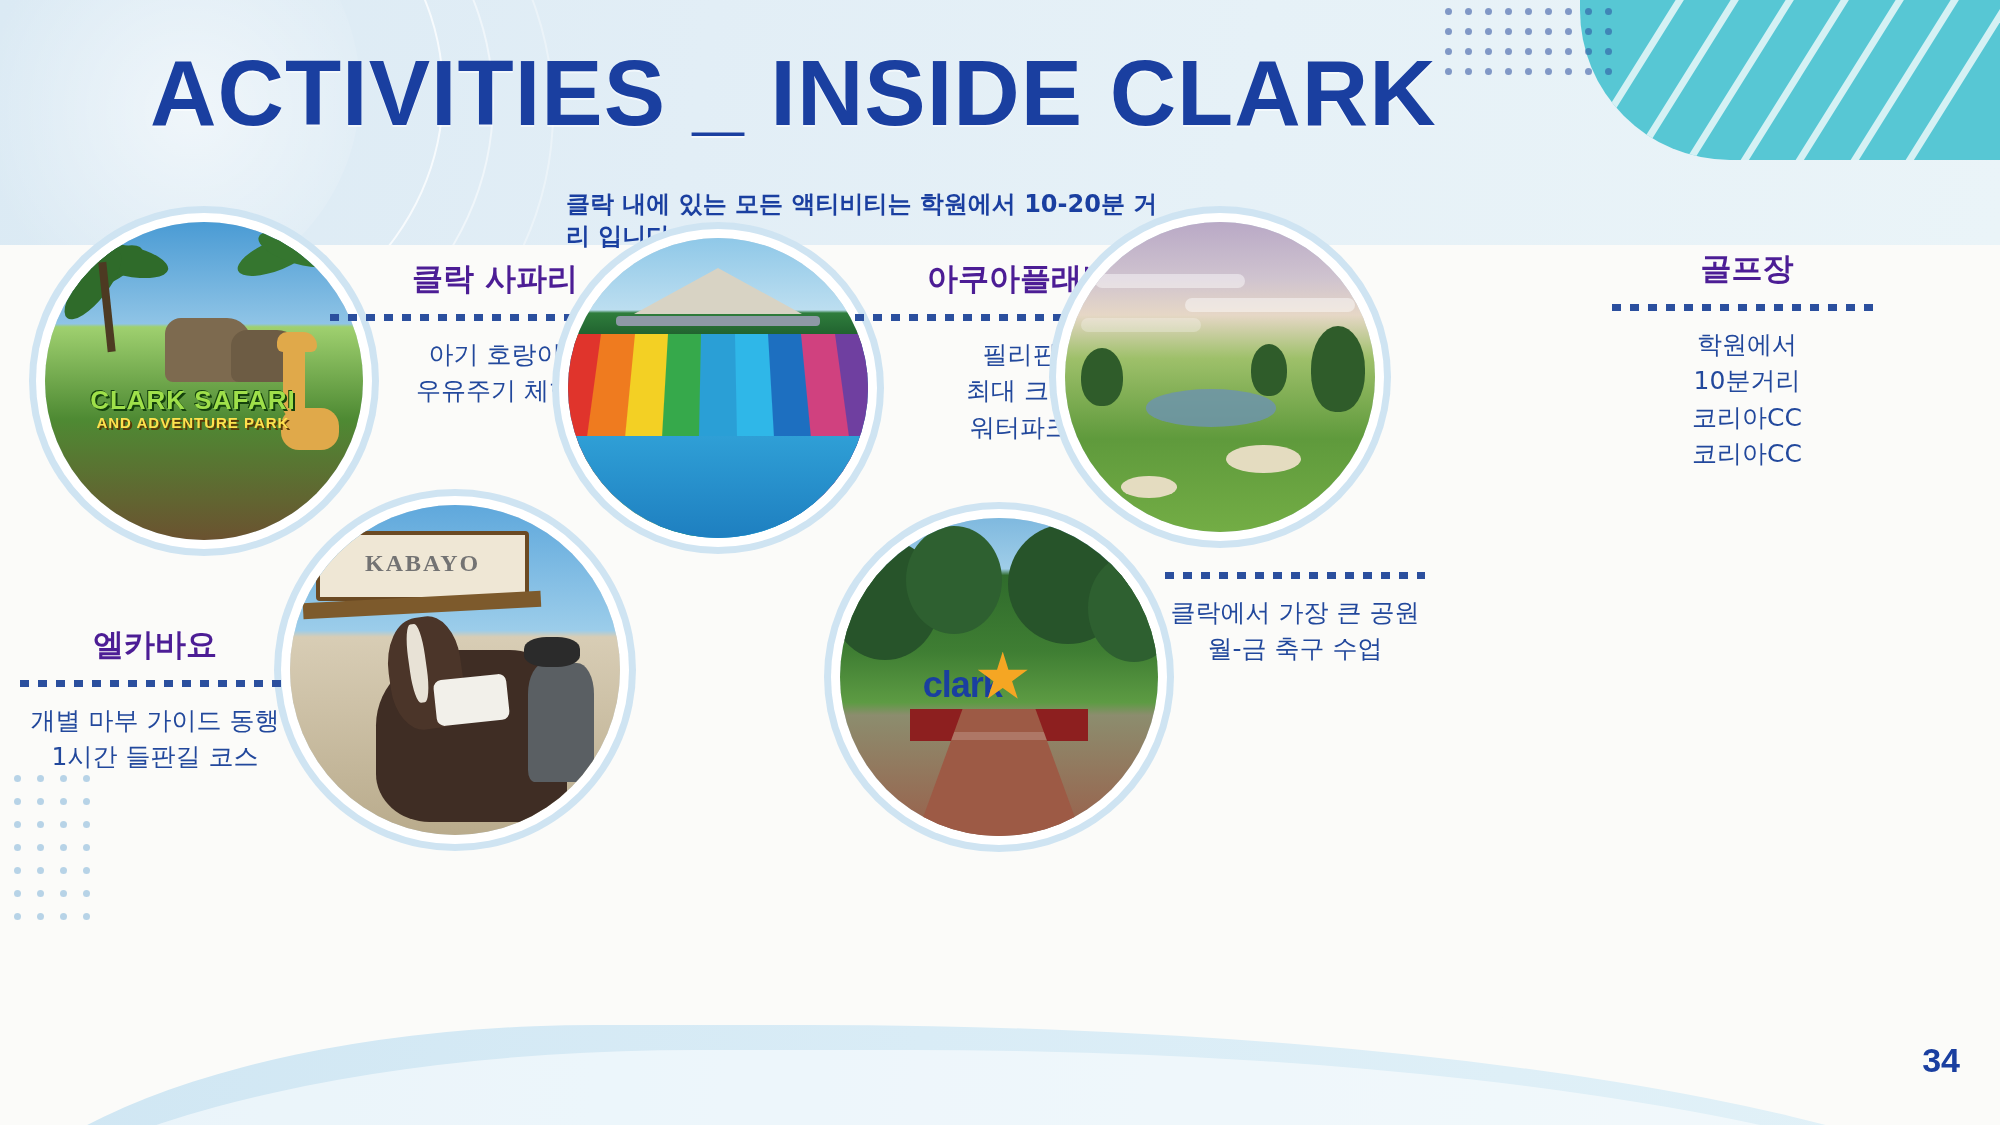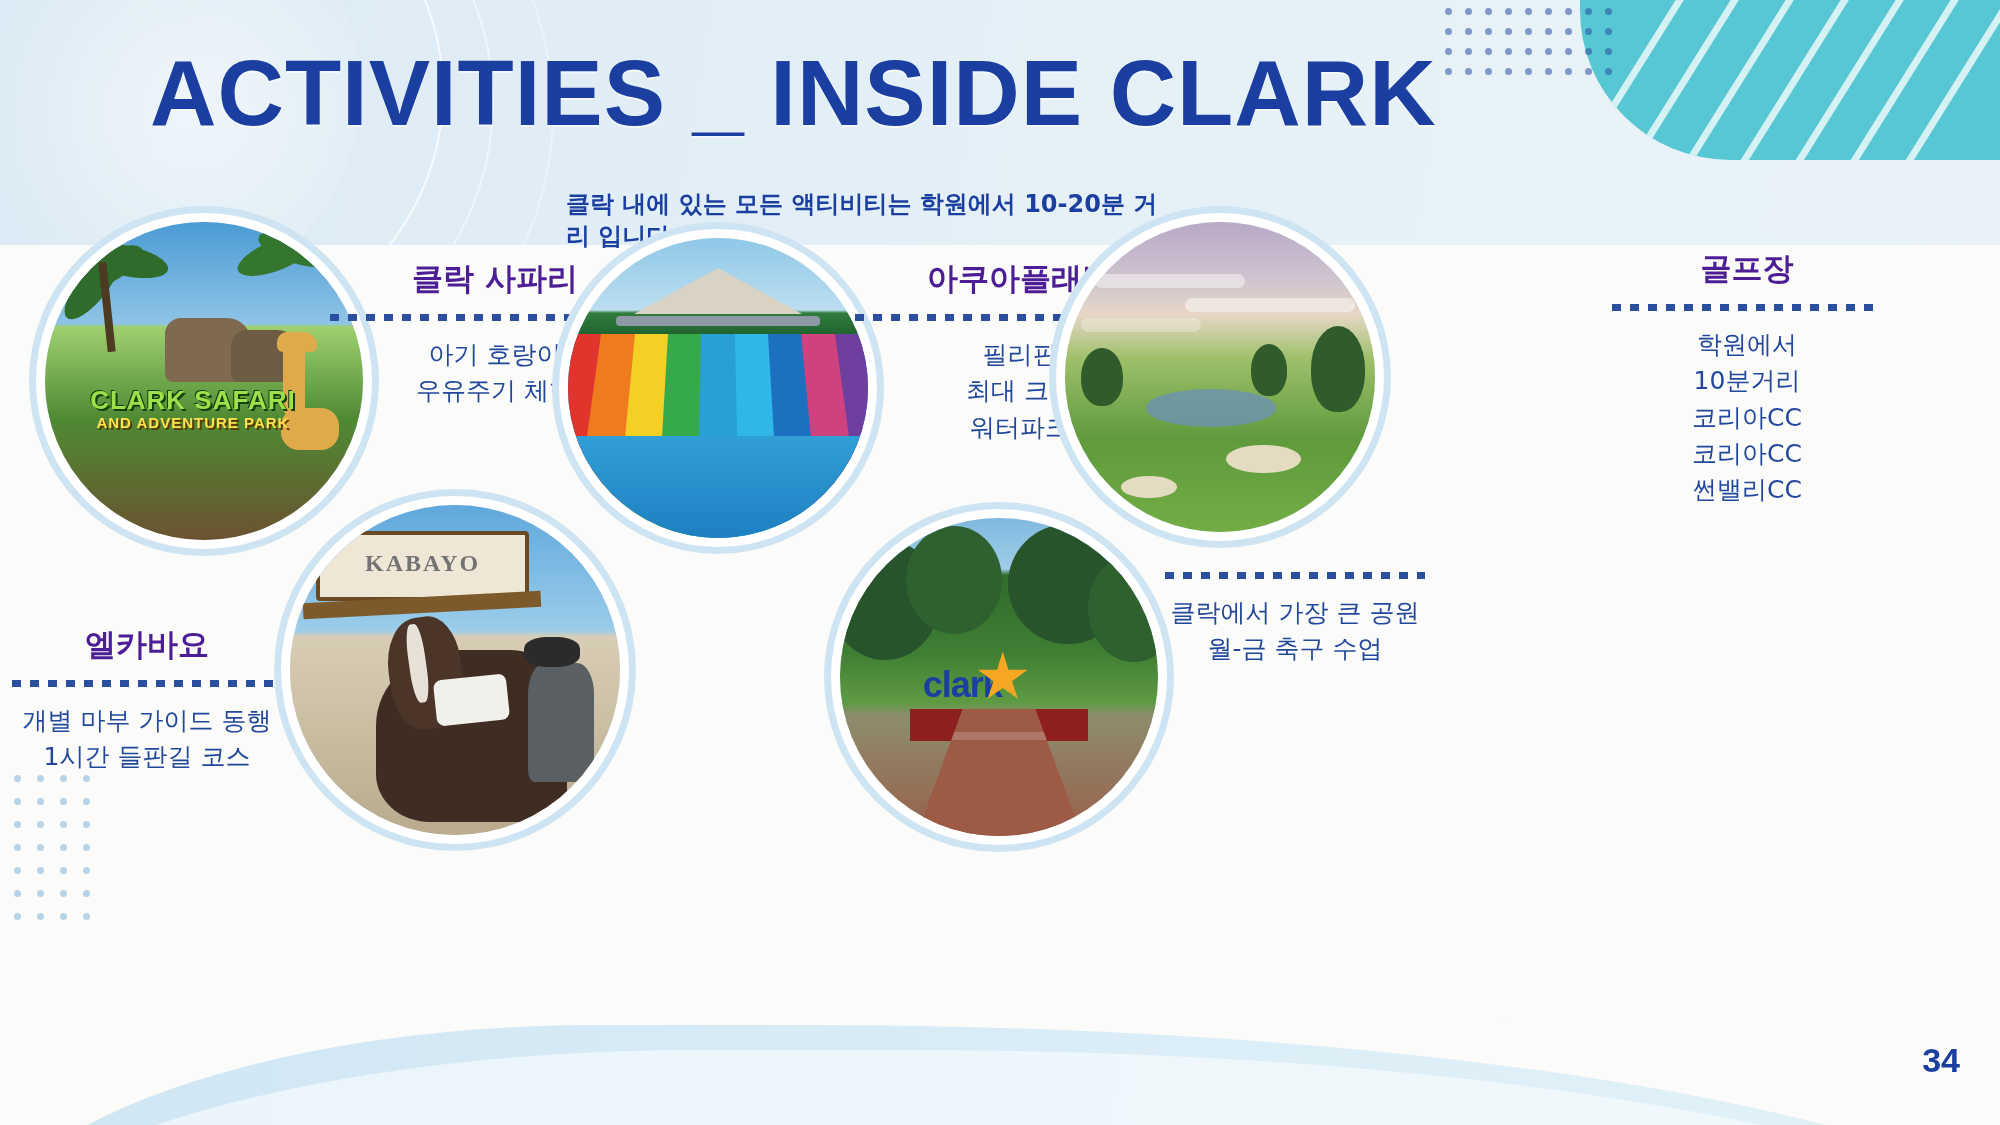--- a/index.html
+++ b/index.html
@@ -304,41 +304,40 @@
       </div>
     </div>
     <div class="txt" style="left:1612px;top:212px;width:270px;">
       <div class="card-title">골프장</div>
       <div class="dotline"></div>
       <div class="card-body">
         <div>학원에서</div>
         <div>10분거리</div>
         <div>코리아CC</div>
         <div>코리아CC</div>
-        <div>썬밸리CC</div>
       </div>
     </div>
   </div>
 
   <div class="card">
     <div class="photo" style="left:290px;top:505px;width:330px;height:330px;">
       <div class="img sc-horse">
         <div class="board">
           <span>KABAYO</span>
         </div>
         <div class="roof"></div>
         <div class="body"></div>
         <div class="head"></div>
         <div class="blaze"></div>
         <div class="saddle"></div>
         <div class="rider"></div>
         <div class="hat"></div>
       </div>
     </div>
-    <div class="txt" style="left:12px;top:588px;width:270px;">
+    <div class="txt" style="left:20px;top:588px;width:270px;">
       <div class="card-title">엘카바요</div>
       <div class="dotline"></div>
       <div class="card-body">
         <div>개별 마부 가이드 동행</div>
         <div>1시간 들판길 코스</div>
       </div>
     </div>
   </div>
 
   <div class="card">

